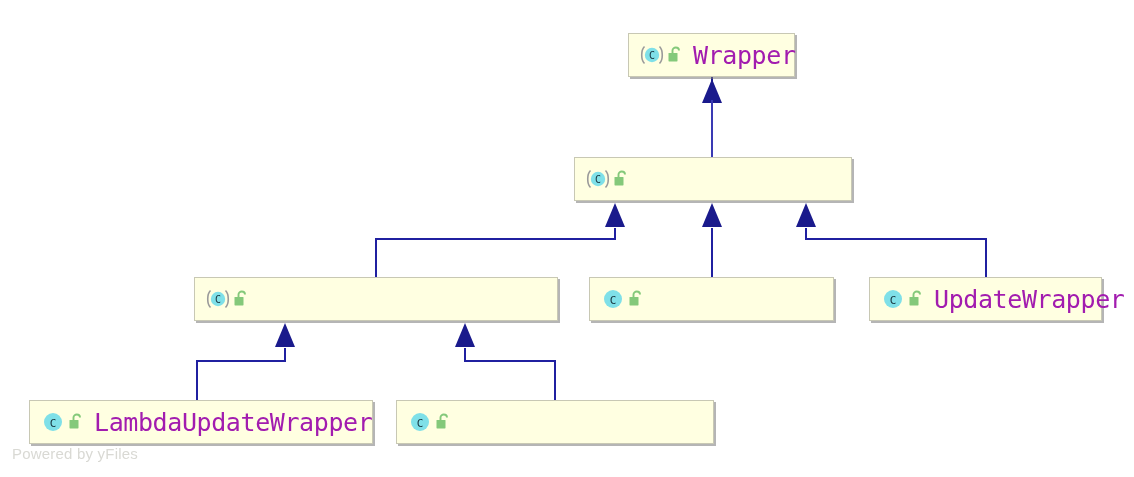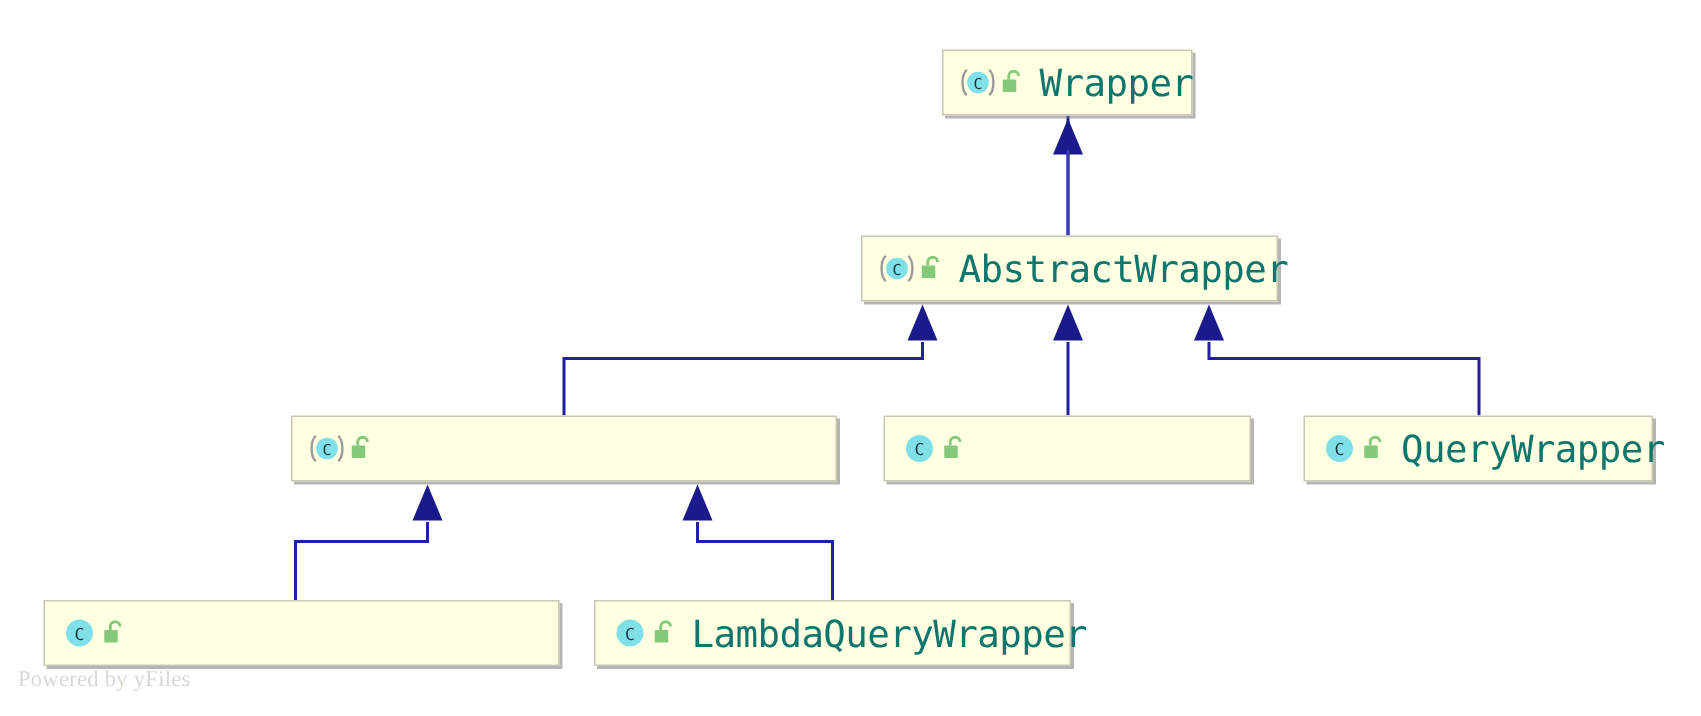--- a/index.html
+++ b/index.html
@@ -54,35 +54,35 @@
     width: 16px;
     height: 18px;
     flex: 0 0 auto;
     display: block;
     margin-left: 2px;
   }
   .node-label {
     font-family: "DejaVu Sans Mono", monospace;
     font-size: 25px;
     line-height: 1;
-    color: #0f766e;
+    color: #a21caf;
     letter-spacing: -0.4px;
     white-space: nowrap;
     flex: 1 1 auto;
     text-align: center;
     padding-right: 2px;
   }
   .node-label.abstract-label {
     font-style: normal;
   }
   #watermark {
     position: absolute;
     left: 12px;
     top: 445px;
-    font-family: Liberation Serif, serif;
+    font-family: Liberation Sans, sans-serif;
     font-size: 15px;
     color: #d9d9d4;
     letter-spacing: 0.2px;
     z-index: 9;
     white-space: nowrap;
   }
 </style>
 </head>
 <body>
 
@@ -152,21 +152,20 @@
         <path d="M5.5 2.5 C1.8 6 1.8 16 5.5 19.5" fill="none" stroke="#9a9a9a" stroke-width="1.6"></path>
         <path d="M20.5 2.5 C24.2 6 24.2 16 20.5 19.5" fill="none" stroke="#9a9a9a" stroke-width="1.6"></path>
         <circle cx="13" cy="11" r="7.2" fill="#7fe0e8"></circle>
         <text x="13" y="15.2" text-anchor="middle" font-family="DejaVu Sans Mono, monospace" font-size="10" fill="#16323c">C</text>
       </svg>
       <svg class="icon-lock" viewBox="0 0 16 18">
         <path d="M5.5 7 L5.5 4.6 C5.5 2.7 7 1.5 8.8 1.5 C10.6 1.5 12 2.7 12 4.6" fill="none" stroke="#84c97a" stroke-width="1.9"></path>
         <rect x="1.5" y="7" width="9" height="8.4" rx="0.6" fill="#84c97a"></rect>
       </svg>
     </span>
-    <span class="node-label abstract-label">AbstractWrapper</span>
   </div>
 
   <div class="uml-node" style="left:194px; top:277px; width:364px;">
     <span class="node-icons">
       <svg class="icon-class" viewBox="0 0 26 22">
         <path d="M5.5 2.5 C1.8 6 1.8 16 5.5 19.5" fill="none" stroke="#9a9a9a" stroke-width="1.6"></path>
         <path d="M20.5 2.5 C24.2 6 24.2 16 20.5 19.5" fill="none" stroke="#9a9a9a" stroke-width="1.6"></path>
         <circle cx="13" cy="11" r="7.2" fill="#7fe0e8"></circle>
         <text x="13" y="15.2" text-anchor="middle" font-family="DejaVu Sans Mono, monospace" font-size="10" fill="#16323c">C</text>
       </svg>
@@ -194,45 +193,45 @@
     <span class="node-icons">
       <svg class="icon-class" viewBox="0 0 26 22">
         <circle cx="13" cy="11" r="9" fill="#7fe0e8"></circle>
         <text x="13" y="15.6" text-anchor="middle" font-family="DejaVu Sans Mono, monospace" font-size="11" fill="#16323c">C</text>
       </svg>
       <svg class="icon-lock" viewBox="0 0 16 18">
         <path d="M5.5 7 L5.5 4.6 C5.5 2.7 7 1.5 8.8 1.5 C10.6 1.5 12 2.7 12 4.6" fill="none" stroke="#84c97a" stroke-width="1.9"></path>
         <rect x="1.5" y="7" width="9" height="8.4" rx="0.6" fill="#84c97a"></rect>
       </svg>
     </span>
-    <span class="node-label">QueryWrapper</span>
+    <span class="node-label">UpdateWrapper</span>
   </div>
 
   <div class="uml-node" style="left:29px; top:400px; width:344px;">
     <span class="node-icons">
       <svg class="icon-class" viewBox="0 0 26 22">
         <circle cx="13" cy="11" r="9" fill="#7fe0e8"></circle>
         <text x="13" y="15.6" text-anchor="middle" font-family="DejaVu Sans Mono, monospace" font-size="11" fill="#16323c">C</text>
       </svg>
       <svg class="icon-lock" viewBox="0 0 16 18">
         <path d="M5.5 7 L5.5 4.6 C5.5 2.7 7 1.5 8.8 1.5 C10.6 1.5 12 2.7 12 4.6" fill="none" stroke="#84c97a" stroke-width="1.9"></path>
         <rect x="1.5" y="7" width="9" height="8.4" rx="0.6" fill="#84c97a"></rect>
       </svg>
     </span>
+    <span class="node-label">LambdaUpdateWrapper</span>
   </div>
 
   <div class="uml-node" style="left:396px; top:400px; width:318px;">
     <span class="node-icons">
       <svg class="icon-class" viewBox="0 0 26 22">
         <circle cx="13" cy="11" r="9" fill="#7fe0e8"></circle>
         <text x="13" y="15.6" text-anchor="middle" font-family="DejaVu Sans Mono, monospace" font-size="11" fill="#16323c">C</text>
       </svg>
       <svg class="icon-lock" viewBox="0 0 16 18">
         <path d="M5.5 7 L5.5 4.6 C5.5 2.7 7 1.5 8.8 1.5 C10.6 1.5 12 2.7 12 4.6" fill="none" stroke="#84c97a" stroke-width="1.9"></path>
         <rect x="1.5" y="7" width="9" height="8.4" rx="0.6" fill="#84c97a"></rect>
       </svg>
     </span>
-    <span class="node-label">LambdaQueryWrapper</span>
   </div>
 
   <div id="watermark">Powered by yFiles</div>
 
 </div>
 
 </body></html>

